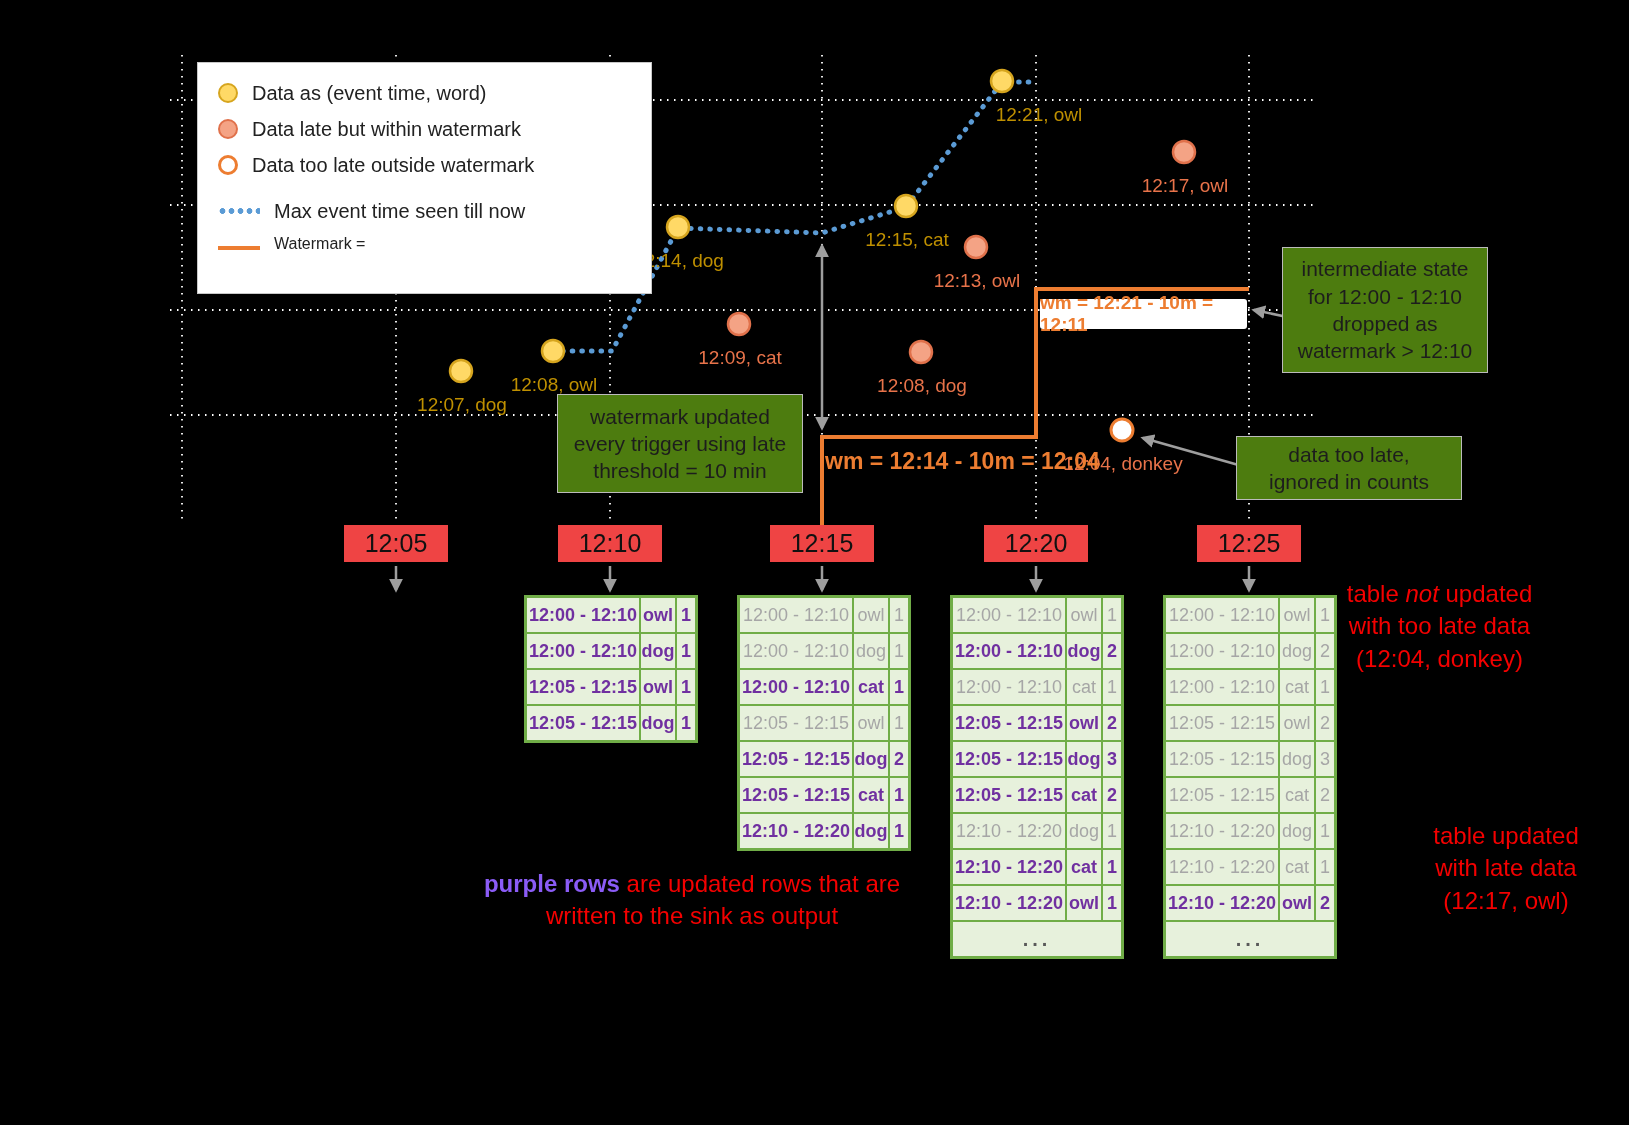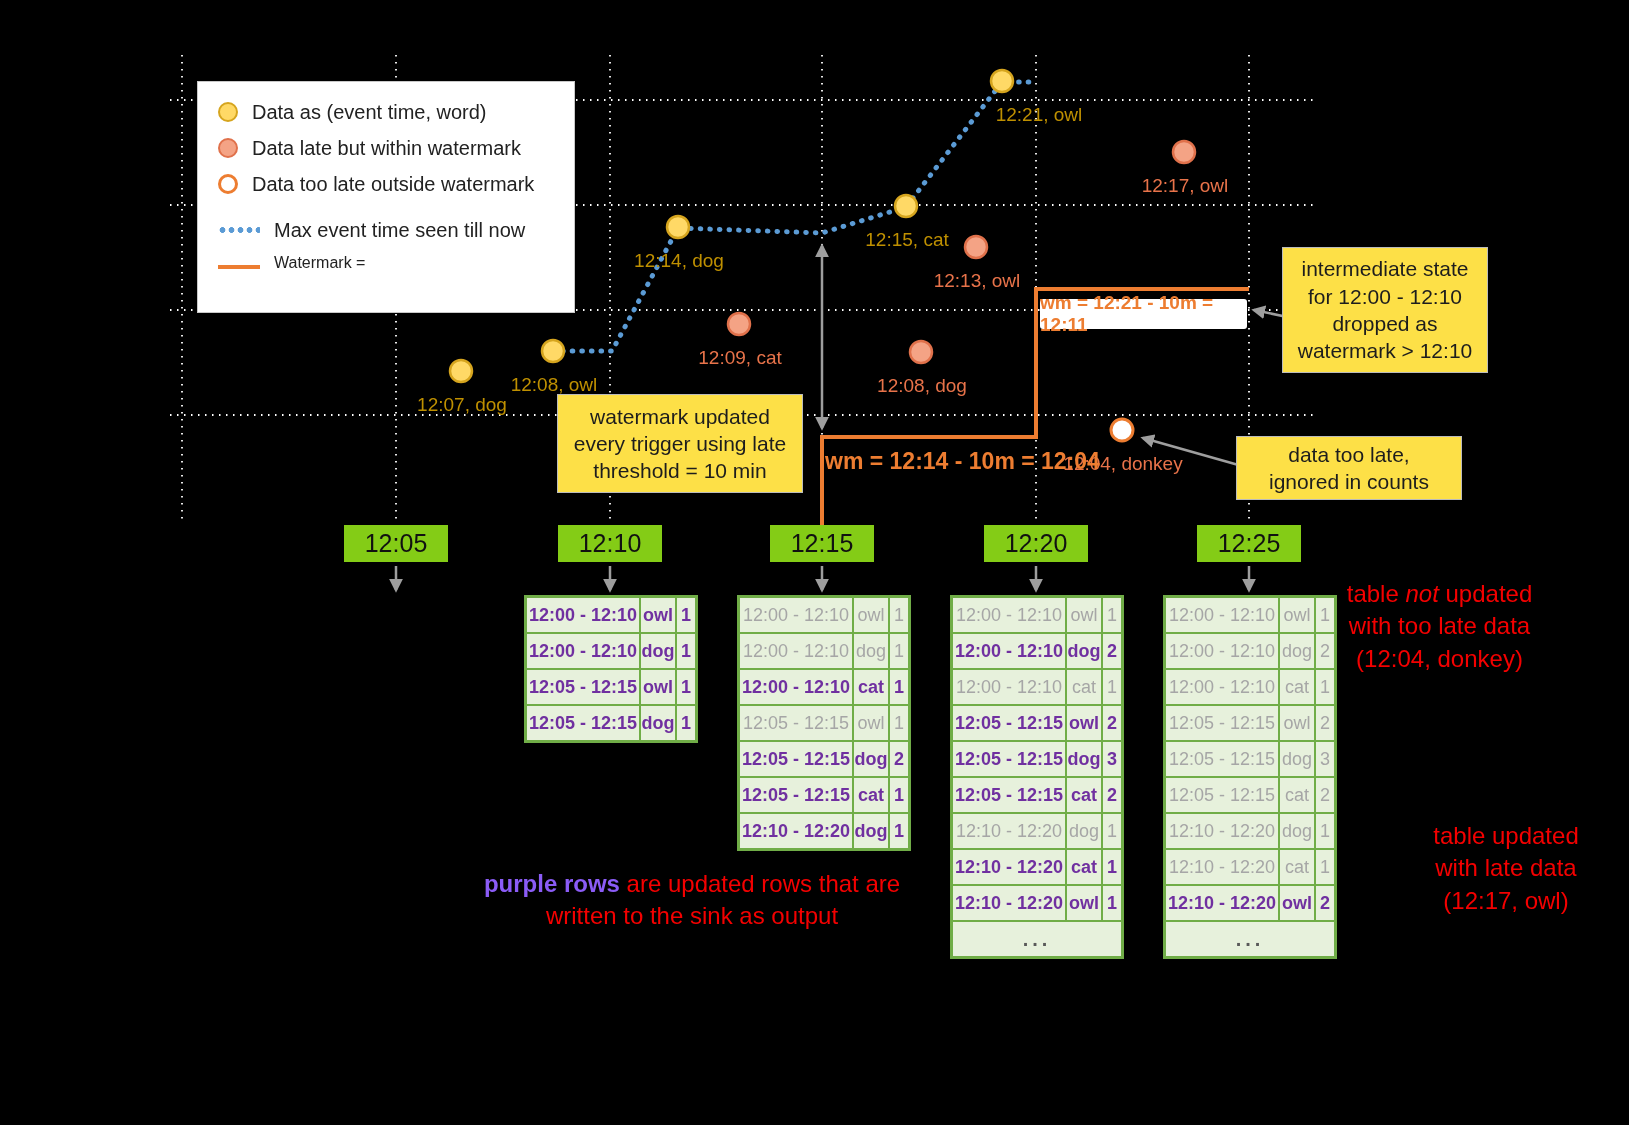--- a/index.html
+++ b/index.html
@@ -11,39 +11,39 @@
   .wmline{fill:none;stroke:#ED7D31;stroke-width:4;}
   .garrow{stroke:#9e9e9e;stroke-width:2.5;fill:none;}
   circle.ontime{fill:#FFD966;stroke:#D6A51E;stroke-width:2.5;}
   circle.late{fill:#F4A385;stroke:#E0714B;stroke-width:2.5;}
   circle.toolate{fill:#ffffff;stroke:#ED7D31;stroke-width:3;}
 
   .ptlbl{position:absolute;transform:translateX(-50%);font-size:19px;font-weight:500;white-space:nowrap;}
   .lbl-ontime{color:#BF9000;}
   .lbl-late,.lbl-toolate{color:#E8734A;}
 
-  .tickbox{position:absolute;top:525px;width:104px;height:37px;background:#84cc16;color:#111;
+  .tickbox{position:absolute;top:525px;width:104px;height:37px;background:#ef4444;color:#111;
            font-size:25px;display:flex;align-items:center;justify-content:center;}
 
-  .legend{position:absolute;left:197px;top:62px;width:378px;height:232px;background:#fff;
-          border:1px solid #c8c8c8;box-sizing:border-box;padding:12px 20px;color:#222;margin-top:19px;}
+  .legend{position:absolute;left:197px;top:62px;width:455px;height:232px;background:#fff;
+          border:1px solid #c8c8c8;box-sizing:border-box;padding:12px 20px;color:#222;}
   .leg-item{display:flex;align-items:center;gap:14px;height:36px;font-size:20px;}
   .dot{width:20px;height:20px;border-radius:50%;box-sizing:border-box;flex:none;}
   .dot-ontime{background:#FFD966;border:2.5px solid #D6A51E;}
   .dot-late{background:#F4A385;border:2.5px solid #E0714B;}
   .dot-toolate{background:#fff;border:3px solid #ED7D31;}
   .leg-gap{height:10px;}
   .dash-sample{width:42px;height:6px;flex:none;background-image:radial-gradient(circle,#5B9BD5 2.6px,transparent 3.2px);
                background-size:9px 6px;background-repeat:repeat-x;background-position:left center;}
   .wm-sample{width:42px;height:4px;background:#ED7D31;flex:none;}
   .leg-two{display:flex;gap:14px;font-size:16px;align-items:flex-start;margin-top:6px;}
   .leg-two .wm-sample{margin-top:11px;}
   .leg-two .l2{padding-left:26px;}
 
-  .callout{position:absolute;background:#fde047;color:#1d1d1d;border:1px solid #bbbbbb;
+  .callout{position:absolute;background:#4d7c0f;color:#1d1d1d;border:1px solid #bbbbbb;
            display:flex;align-items:center;justify-content:center;text-align:center;
            font-size:21px;white-space:pre-line;box-sizing:border-box;line-height:1.3;}
   #callout-wm-update{left:557px;top:394px;width:246px;height:99px;}
   #callout-intermediate{left:1282px;top:247px;width:206px;height:126px;}
   #callout-toolate{left:1236px;top:436px;width:226px;height:64px;}
 
   .wm1{position:absolute;left:825px;top:448px;width:205px;text-align:center;color:#ED7D31;
        font-size:23px;font-weight:600;white-space:nowrap;}
   .wm2{position:absolute;left:1040px;top:299px;width:207px;height:30px;background:#fff;color:#ED7D31;
        font-size:19px;font-weight:600;display:flex;align-items:center;justify-content:center;border-radius:3px;}

